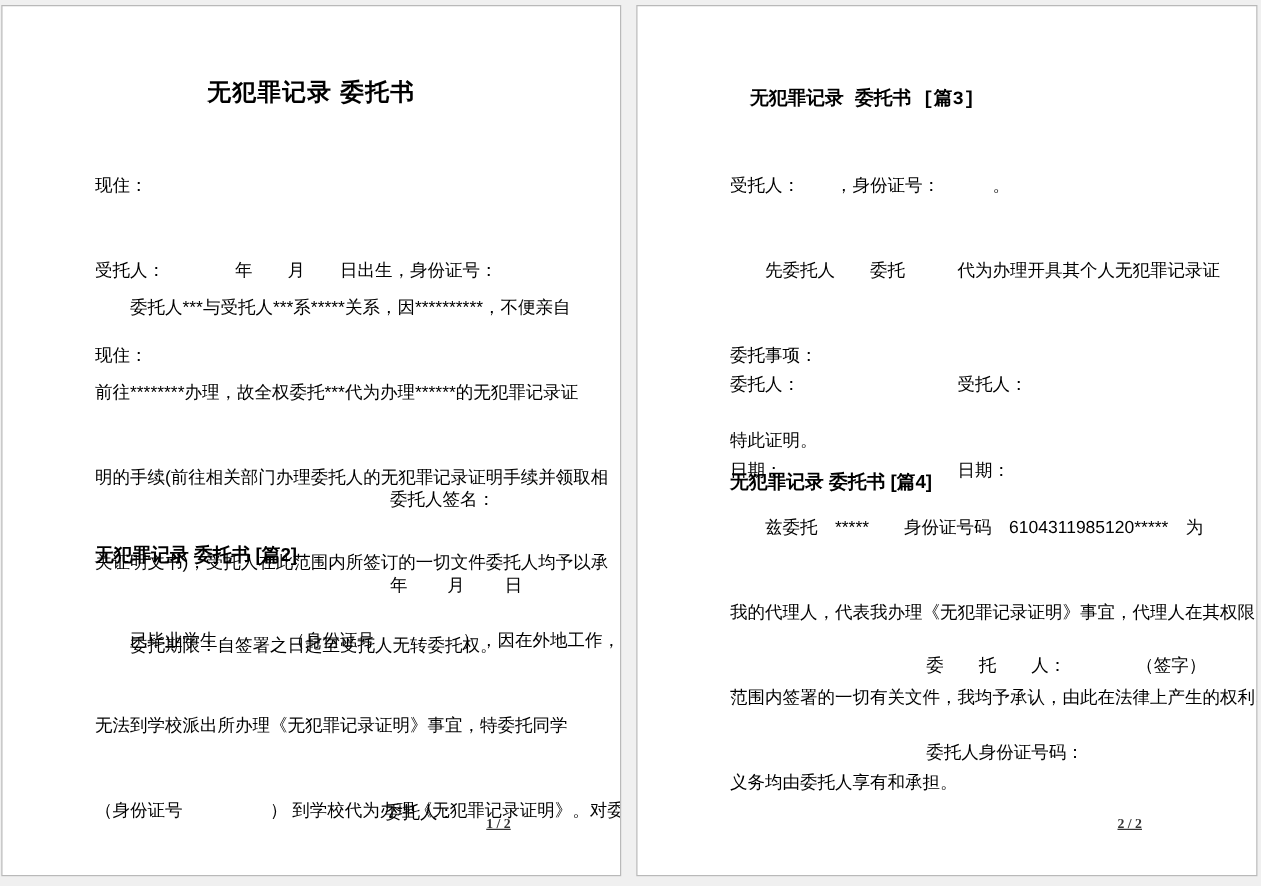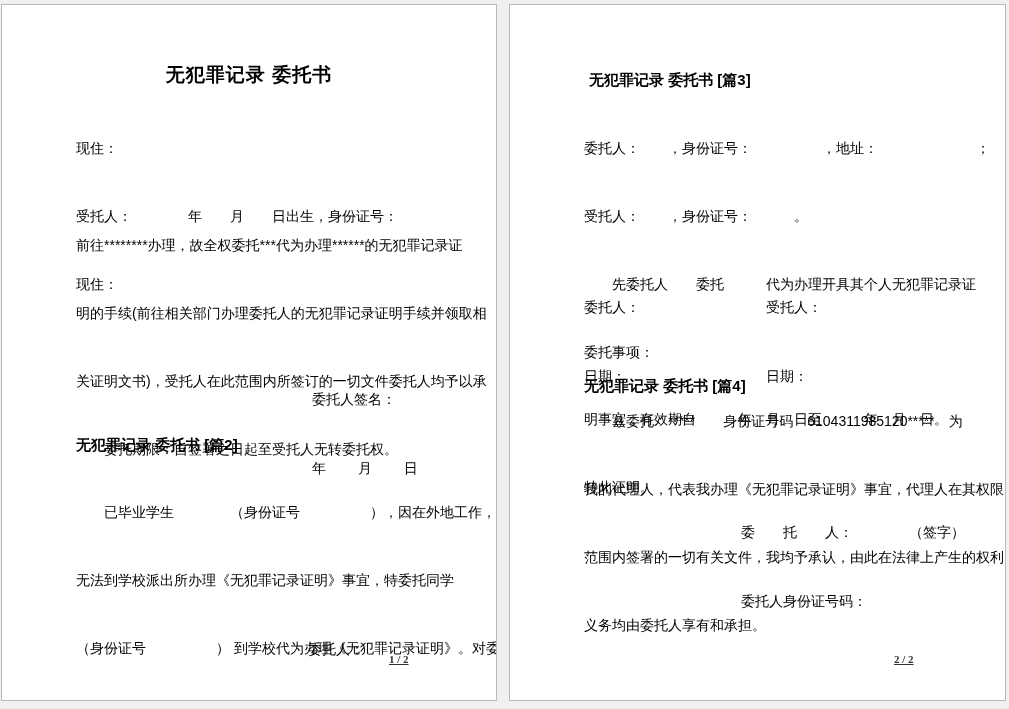--- a/index.html
+++ b/index.html
@@ -77,20 +77,21 @@
 
     <h1 class="doc-title">无犯罪记录 委托书</h1>
 
     <div class="block" style="top:87px; left:74px;">
       <div>现住：</div>
       <div>受托人：　　　　年　　月　　日出生，身份证号：</div>
       <div>现住：</div>
     </div>
 
     <div class="block" style="top:184px; left:74px;">
+      <div>　　委托人***与受托人***系*****关系，因**********，不便亲自</div>
       <div>前往********办理，故全权委托***代为办理******的无犯罪记录证</div>
       <div>明的手续(前往相关部门办理委托人的无犯罪记录证明手续并领取相</div>
       <div>关证明文书)，受托人在此范围内所签订的一切文件委托人均予以承</div>
       <div>　　委托期限：自签署之日起至受托人无转委托权。</div>
     </div>
 
     <div class="block sign" style="top:337px; left:310px;">
       <div>委托人签名：</div>
       <div>年　　 月　　 日</div>
     </div>
@@ -109,28 +110,26 @@
     <div class="block sign" style="top:587px; left:306px;">
       <div>委托人：</div>
       
     </div>
 
     <div class="page-footer" style="top:648px; left:387px;">1 / 2</div>
   </section>
 
   <section class="page" id="page-2">
 
-    <h2 class="section-heading" style="top:64px; left:79px;">无犯罪记录 委托书 [篇3]</h2>
+    <h2 class="section-heading" style="top:64px; left:90px;font-family:Liberation Mono, monospace;">无犯罪记录 委托书 [篇3]</h2>
 
     <div class="block" style="top:87px; left:74px;">
-      <div>委托人：　　，身份证号：　　　　　，地址：　　　　　　　；</div>
       <div>受托人：　　，身份证号：　　　。</div>
       <div>　　先委托人　　委托　　　代为办理开具其个人无犯罪记录证</div>
       <div>委托事项：</div>
-      <div>明事宜，有效期自　　　年　月　日至　　　年　月　日。</div>
       <div>特此证明。</div>
     </div>
 
     <div class="block sign" style="top:245px; left:74px;">
       <div>委托人：</div>
       <div>日期：</div>
     </div>
 
     <div class="block sign" style="top:245px; left:256px;">
       <div>受托人：</div>

